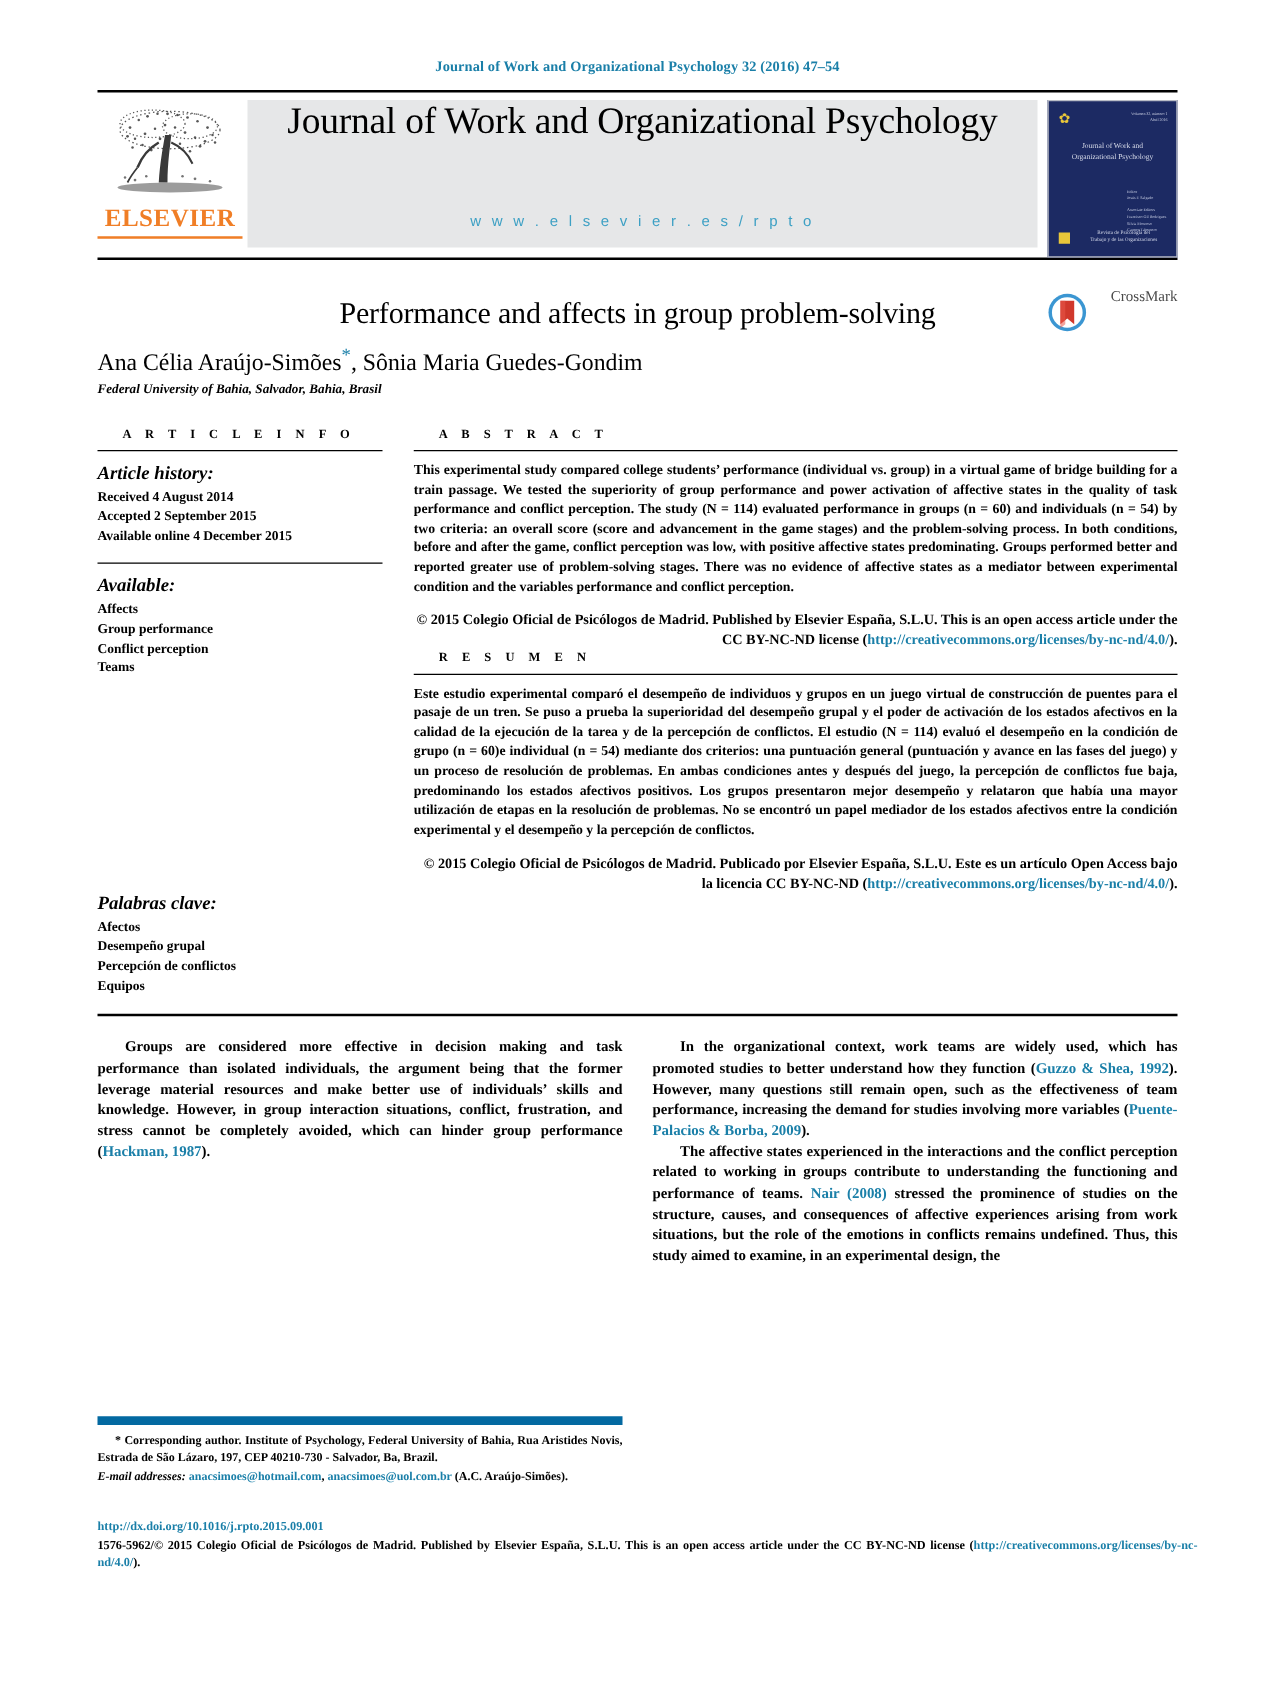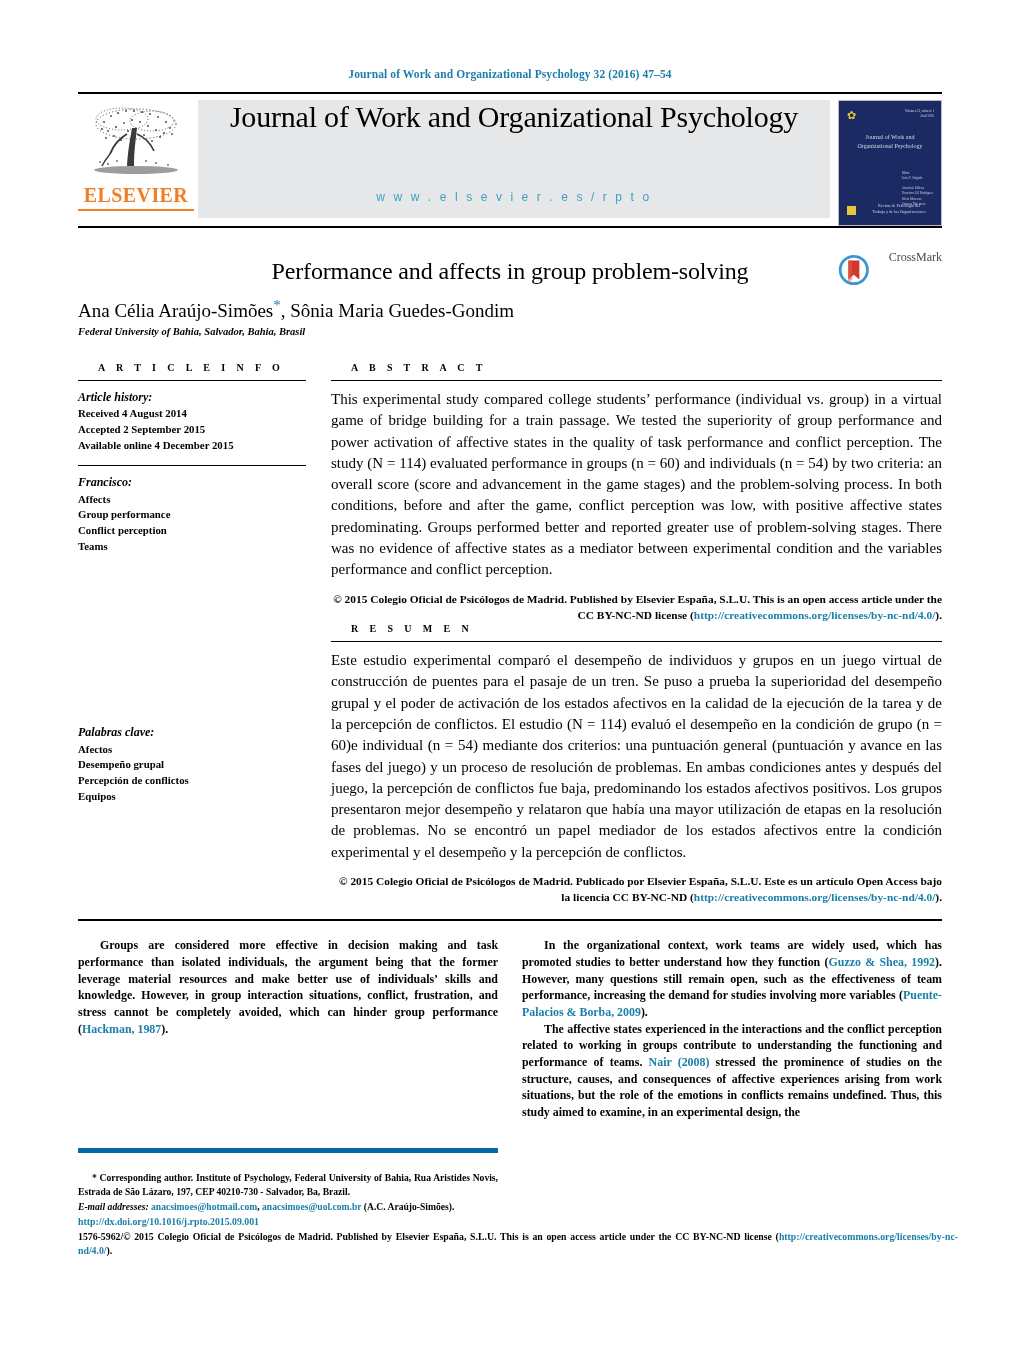--- a/index.html
+++ b/index.html
@@ -16,21 +16,21 @@
 
   .page { position: relative; width: 1020px; height: 1351px; padding: 0; }
 
   
   .runhead {
     text-align: center;
     color: #1a7fa8;
     font-size: 11.5px;
     font-weight: bold;
     letter-spacing: .1px;
-    padding-top: 68px;
+    padding-top: 48px;
   }
 
   
   .masthead {
     margin: 12px 78px 0 78px;
     border-top: 2px solid #000;
     padding-top: 6px;
     display: flex;
     align-items: flex-start;
     gap: 0;
@@ -132,28 +132,28 @@
     font-size: 10px;
     font-weight: bold;
     letter-spacing: 4.4px;
     font-family: "Liberation Serif", serif;
     margin-bottom: 7px;
     margin-left: 20px;
   }
   .hr-thin { border-top: 1px solid #000; margin: 0 0 8px 0; }
   .hr-thin2 { border-top: 1px solid #000; margin: 12px 0 8px 0; }
 
-  .meta-label { font-style: italic; font-weight: bold; font-size: 12px; line-height: 1.45; }
+  .meta-label { font-style: italic; font-weight: bold; font-size: 15px; line-height: 1.45; }
   .meta-line { font-size: 10.8px; font-weight: bold; line-height: 1.45; }
 
   .abs-body {
-    font-size: 15px;
+    font-size: 11px;
     line-height: 1.42;
     text-align: justify;
-    font-weight: normal;
+    font-weight: bold;
   }
   .copyline {
     font-size: 11.4px;
     line-height: 1.42;
     text-align: right;
     font-weight: bold;
     margin-top: 10px;
   }
   a, .lnk { color: #1a7fa8; text-decoration: none; }
 
@@ -181,27 +181,26 @@
     font-weight: bold;
   }
   .bcol p + p { margin-top: 0px; }
 
   
   .footnote {
     position: absolute;
     left: 78px;
     width: 420px;
     top: 1133px;
-    border-top: 5px solid #0369a1;
-    padding-top: 18px;
+    border-top: 7px solid #0369a1;
+    padding-top: 6px;
     font-size: 9.6px;
     line-height: 1.5;
     font-weight: bold;
     text-align: justify;
-    margin-top: 15px;
   }
   .footnote .fn-ind { text-indent: 14px; display: block; }
   .footnote i { font-style: italic; }
 
   
   .legal {
     position: absolute;
     left: 78px;
     right: 62px;
     top: 1215px;
@@ -328,21 +327,21 @@
 
     <div class="col-left">
       <div class="sec-head">A R T I C L E   I N F O</div>
       <div class="hr-thin"></div>
       <div class="meta-label">Article history:</div>
       <div class="meta-line">Received 4 August 2014</div>
       <div class="meta-line">Accepted 2 September 2015</div>
       <div class="meta-line">Available online 4 December 2015</div>
 
       <div class="hr-thin2"></div>
-      <div class="meta-label">Francisco:</div>
+      <div class="meta-label">Available:</div>
       <div class="meta-line">Affects</div>
       <div class="meta-line">Group performance</div>
       <div class="meta-line">Conflict perception</div>
       <div class="meta-line">Teams</div>
 
       <div style="height:170px"></div>
       <div class="meta-label">Palabras clave:</div>
       <div class="meta-line">Afectos</div>
       <div class="meta-line">Desempeño grupal</div>
       <div class="meta-line">Percepción de conflictos</div>

